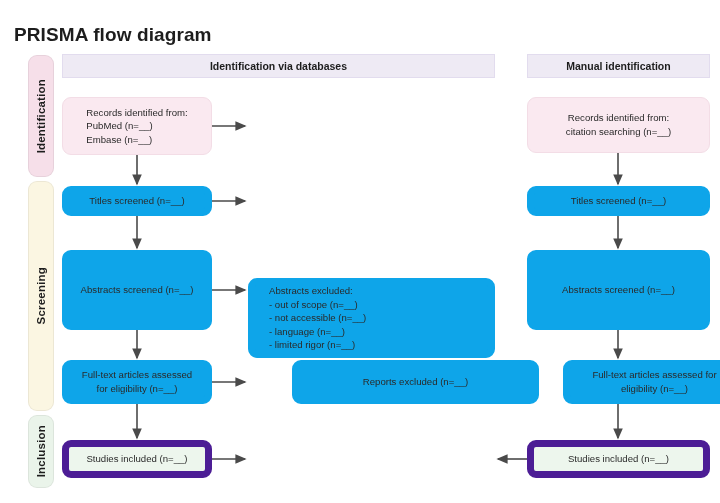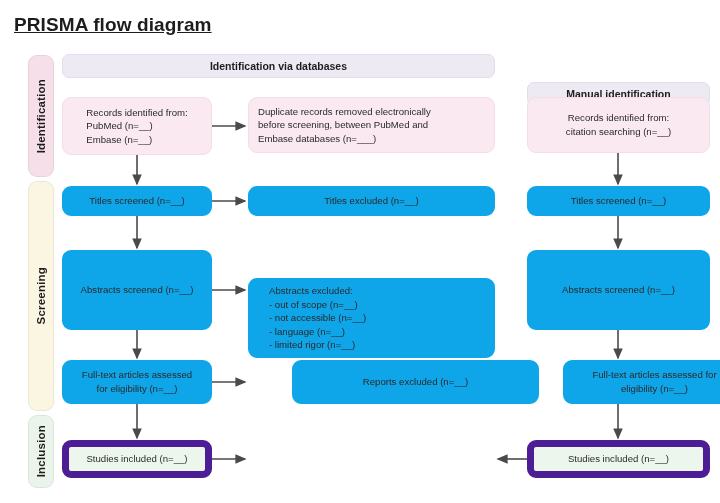--- a/index.html
+++ b/index.html
@@ -5,43 +5,42 @@
   * { box-sizing: border-box; }
   html, body { margin:0; padding:0; }
   body {
     width:720px; height:503px;
     background:#ffffff;
     font-family:"Liberation Sans", sans-serif;
     overflow:hidden;
     position:relative;
   }
   #page-title {
-    position:absolute; left:14px; top:14px;
+    position:absolute; left:14px; top:24px;
     font-size:19px; font-weight:bold; color:#1d1d1d;
     letter-spacing:0.1px;
-    text-decoration:underline;
   }
   #canvas { position:absolute; left:0; top:0; width:720px; height:503px; }
 
   .stage-tab {
     position:absolute;
     border-radius:9px;
     border:1px solid rgba(0,0,0,0.06);
     display:flex; align-items:center; justify-content:center;
   }
   .stage-tab span {
     writing-mode:vertical-rl;
     transform:rotate(180deg);
     font-size:11.5px; font-weight:bold; color:#1d1d1d;
     letter-spacing:0.2px; white-space:nowrap;
   }
 
   .hdr {
     position:absolute;
-    border-radius:7px;
+    border-radius:0;
     background:#eeeaf4;
     border:1px solid #e2dcee;
     display:flex; align-items:center; justify-content:center;
     font-size:10.5px; font-weight:bold; color:#1d1d1d;
     text-align:center;
   }
 
   .node {
     position:absolute;
     border-radius:9px;
@@ -69,33 +68,29 @@
     <span>Identification</span>
   </div>
   <div class="stage-tab" style="left:28px; top:181px; width:26px; height:230px; background:#fbf6e2;">
     <span>Screening</span>
   </div>
   <div class="stage-tab" style="left:28px; top:415px; width:26px; height:73px; background:#eaf4ea;">
     <span>Inclusion</span>
   </div>
 
   <div class="hdr" style="left:62px; top:54px; width:433px; height:24px;">Identification via databases</div>
-  <div class="hdr" style="left:527px; top:54px; width:183px; height:24px;margin-top:28px;">Manual identification</div>
+  <div class="hdr" style="left:527px; top:54px; width:183px; height:24px;">Manual identification</div>
 
   <div class="node pink left-align" style="left:62px; top:97px; width:150px; height:58px; justify-content:center; text-align:left;">Records identified from:
       PubMed (n=__)
       Embase (n=__)</div>
-  <div class="node pink left-align" style="left:248px; top:97px; width:247px; height:56px;">Duplicate records removed electronically
-before screening, between PubMed and
-Embase databases (n=___)</div>
   <div class="node pink" style="left:527px; top:97px; width:183px; height:56px;">Records identified from:
 citation searching  (n=__)</div>
 
   <div class="node cream" style="left:62px; top:186px; width:150px; height:30px;">Titles screened (n=__)</div>
-  <div class="node cream" style="left:248px; top:186px; width:247px; height:30px;">Titles excluded  (n=__)</div>
   <div class="node cream" style="left:527px; top:186px; width:183px; height:30px;">Titles screened (n=__)</div>
 
   <div class="node cream" style="left:62px; top:250px; width:150px; height:80px;">Abstracts screened (n=__)</div>
   <div class="node cream left-align" style="left:248px; top:250px; width:247px; height:80px; padding-left:14px;margin-top:28px;">Abstracts excluded:
 - out of scope (n=__)
 - not accessible (n=__)
 - language (n=__)
 - limited rigor (n=__)</div>
   <div class="node cream" style="left:527px; top:250px; width:183px; height:80px;">Abstracts screened (n=__)</div>
 

